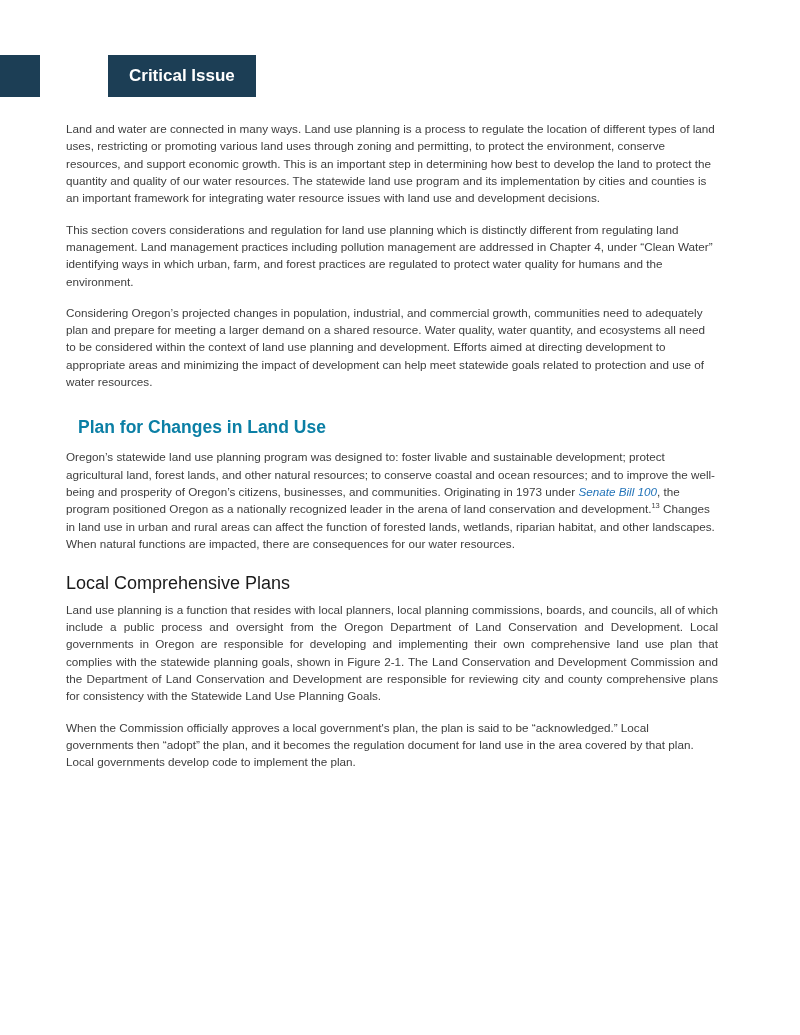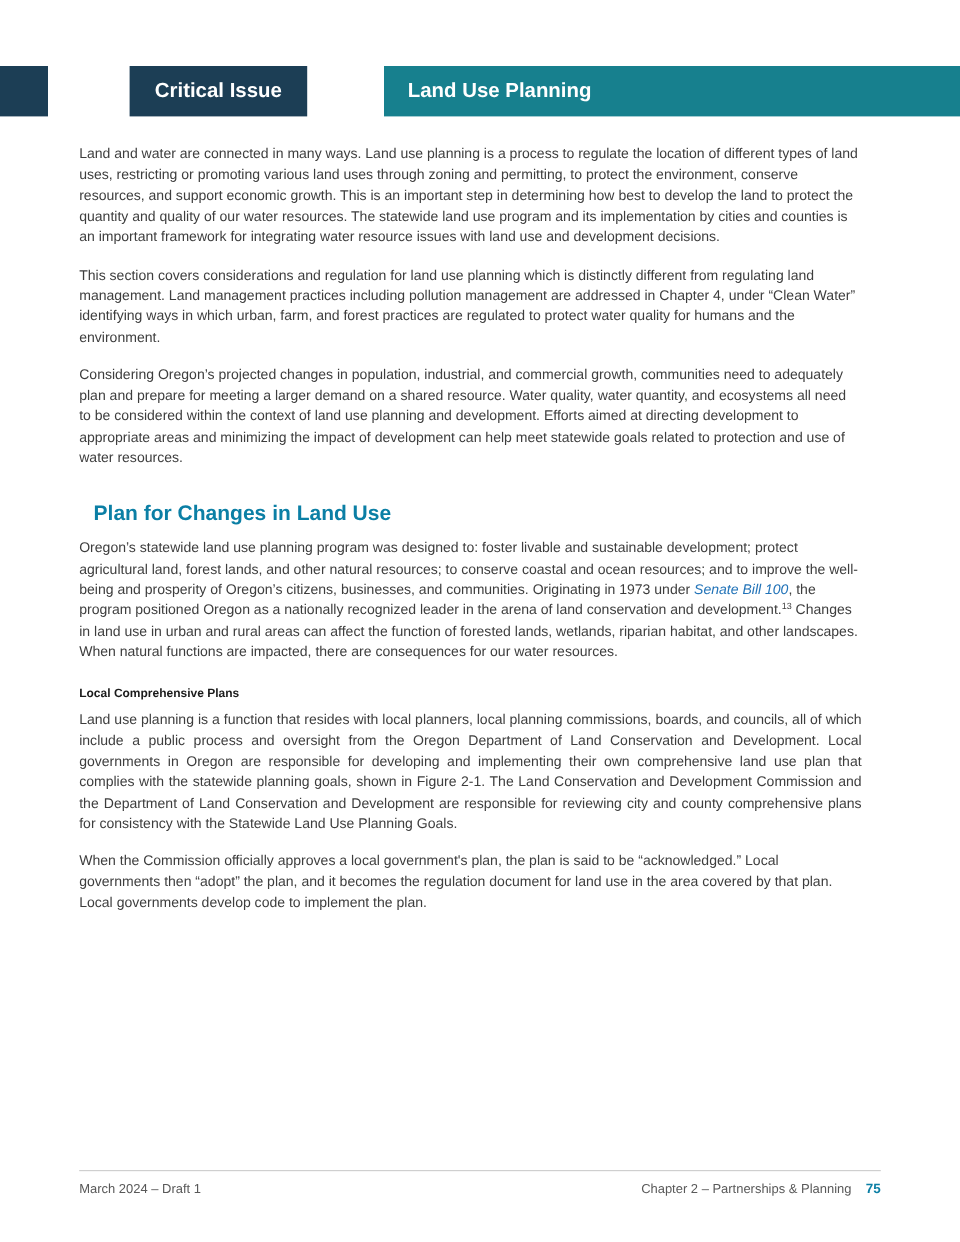--- a/index.html
+++ b/index.html
@@ -68,22 +68,22 @@
   .content p.justify { text-align: justify; }
   .section-heading {
     color: var(--heading, #0b7fa5);
     font-size: 17.5px;
     font-weight: bold;
     margin: 27px 0 10px 12px;
     line-height: 1.2;
   }
   .sub-heading {
     color: #1a1a1a;
-    font-size: 10px;
-    font-weight: bold;
+    font-size: 18px;
+    font-weight: normal;
     margin: 21px 0 6px 0;
     line-height: 1.2;
   }
   .inline-link {
     color: var(--link, #2273b8);
     text-decoration: none;
     cursor: pointer;
     font-style: italic;
   }
   sup.footnote {
@@ -114,39 +114,31 @@
 </head>
 <body>
 
 <div class="page">
 
   <header class="banner">
     <div class="edge-block"></div>
     <div class="banner-gap-1"></div>
     <div class="label-block">Critical Issue</div>
     <div class="banner-gap-2"></div>
-    <div class="title-block">Land Use Planning</div>
   </header>
 
   <main class="content">
     <p>Land and water are connected in many ways. Land use planning is a process to regulate the location of different types of land uses, restricting or promoting various land uses through zoning and permitting, to protect the environment, conserve resources, and support economic growth. This is an important step in determining how best to develop the land to protect the quantity and quality of our water resources. The statewide land use program and its implementation by cities and counties is an important framework for integrating water resource issues with land use and development decisions.</p>
     <p>This section covers considerations and regulation for land use planning which is distinctly different from regulating land management. Land management practices including pollution management are addressed in Chapter 4, under “Clean Water” identifying ways in which urban, farm, and forest practices are regulated to protect water quality for humans and the environment.</p>
     <p>Considering Oregon’s projected changes in population, industrial, and commercial growth, communities need to adequately plan and prepare for meeting a larger demand on a shared resource. Water quality, water quantity, and ecosystems all need to be considered within the context of land use planning and development. Efforts aimed at directing development to appropriate areas and minimizing the impact of development can help meet statewide goals related to protection and use of water resources.</p>
 
     <h1 class="section-heading">Plan for Changes in Land Use</h1>
 
     <p><span>Oregon’s statewide land use planning program was designed to: foster livable and sustainable development; protect agricultural land, forest lands, and other natural resources; to conserve coastal and ocean resources; and to improve the well-being and prosperity of Oregon’s citizens, businesses, and communities. Originating in 1973 under </span><a class="inline-link">Senate Bill 100</a><span>, the program positioned Oregon as a nationally recognized leader in the arena of land conservation and development.</span><sup class="footnote">13</sup><span> Changes in land use in urban and rural areas can affect the function of forested lands, wetlands, riparian habitat, and other landscapes. When natural functions are impacted, there are consequences for our water resources.</span></p>
 
     <h2 class="sub-heading">Local Comprehensive Plans</h2>
 
     <p class="justify">Land use planning is a function that resides with local planners, local planning commissions, boards, and councils, all of which include a public process and oversight from the Oregon Department of Land Conservation and Development. Local governments in Oregon are responsible for developing and implementing their own comprehensive land use plan that complies with the statewide planning goals, shown in Figure 2-1. The Land Conservation and Development Commission and the Department of Land Conservation and Development are responsible for reviewing city and county comprehensive plans for consistency with the Statewide Land Use Planning Goals.</p>
     <p>When the Commission officially approves a local government's plan, the plan is said to be “acknowledged.” Local governments then “adopt” the plan, and it becomes the regulation document for land use in the area covered by that plan. Local governments develop code to implement the plan.</p>
   </main>
 
-  <footer class="footer">
-    <span class="footer-left">March 2024 – Draft 1</span>
-    <span class="footer-right">
-      <span>Chapter 2 – Partnerships &amp; Planning</span>
-      <span class="page-number">75</span>
-    </span>
-  </footer>
 
 </div>
 
 </body></html>

